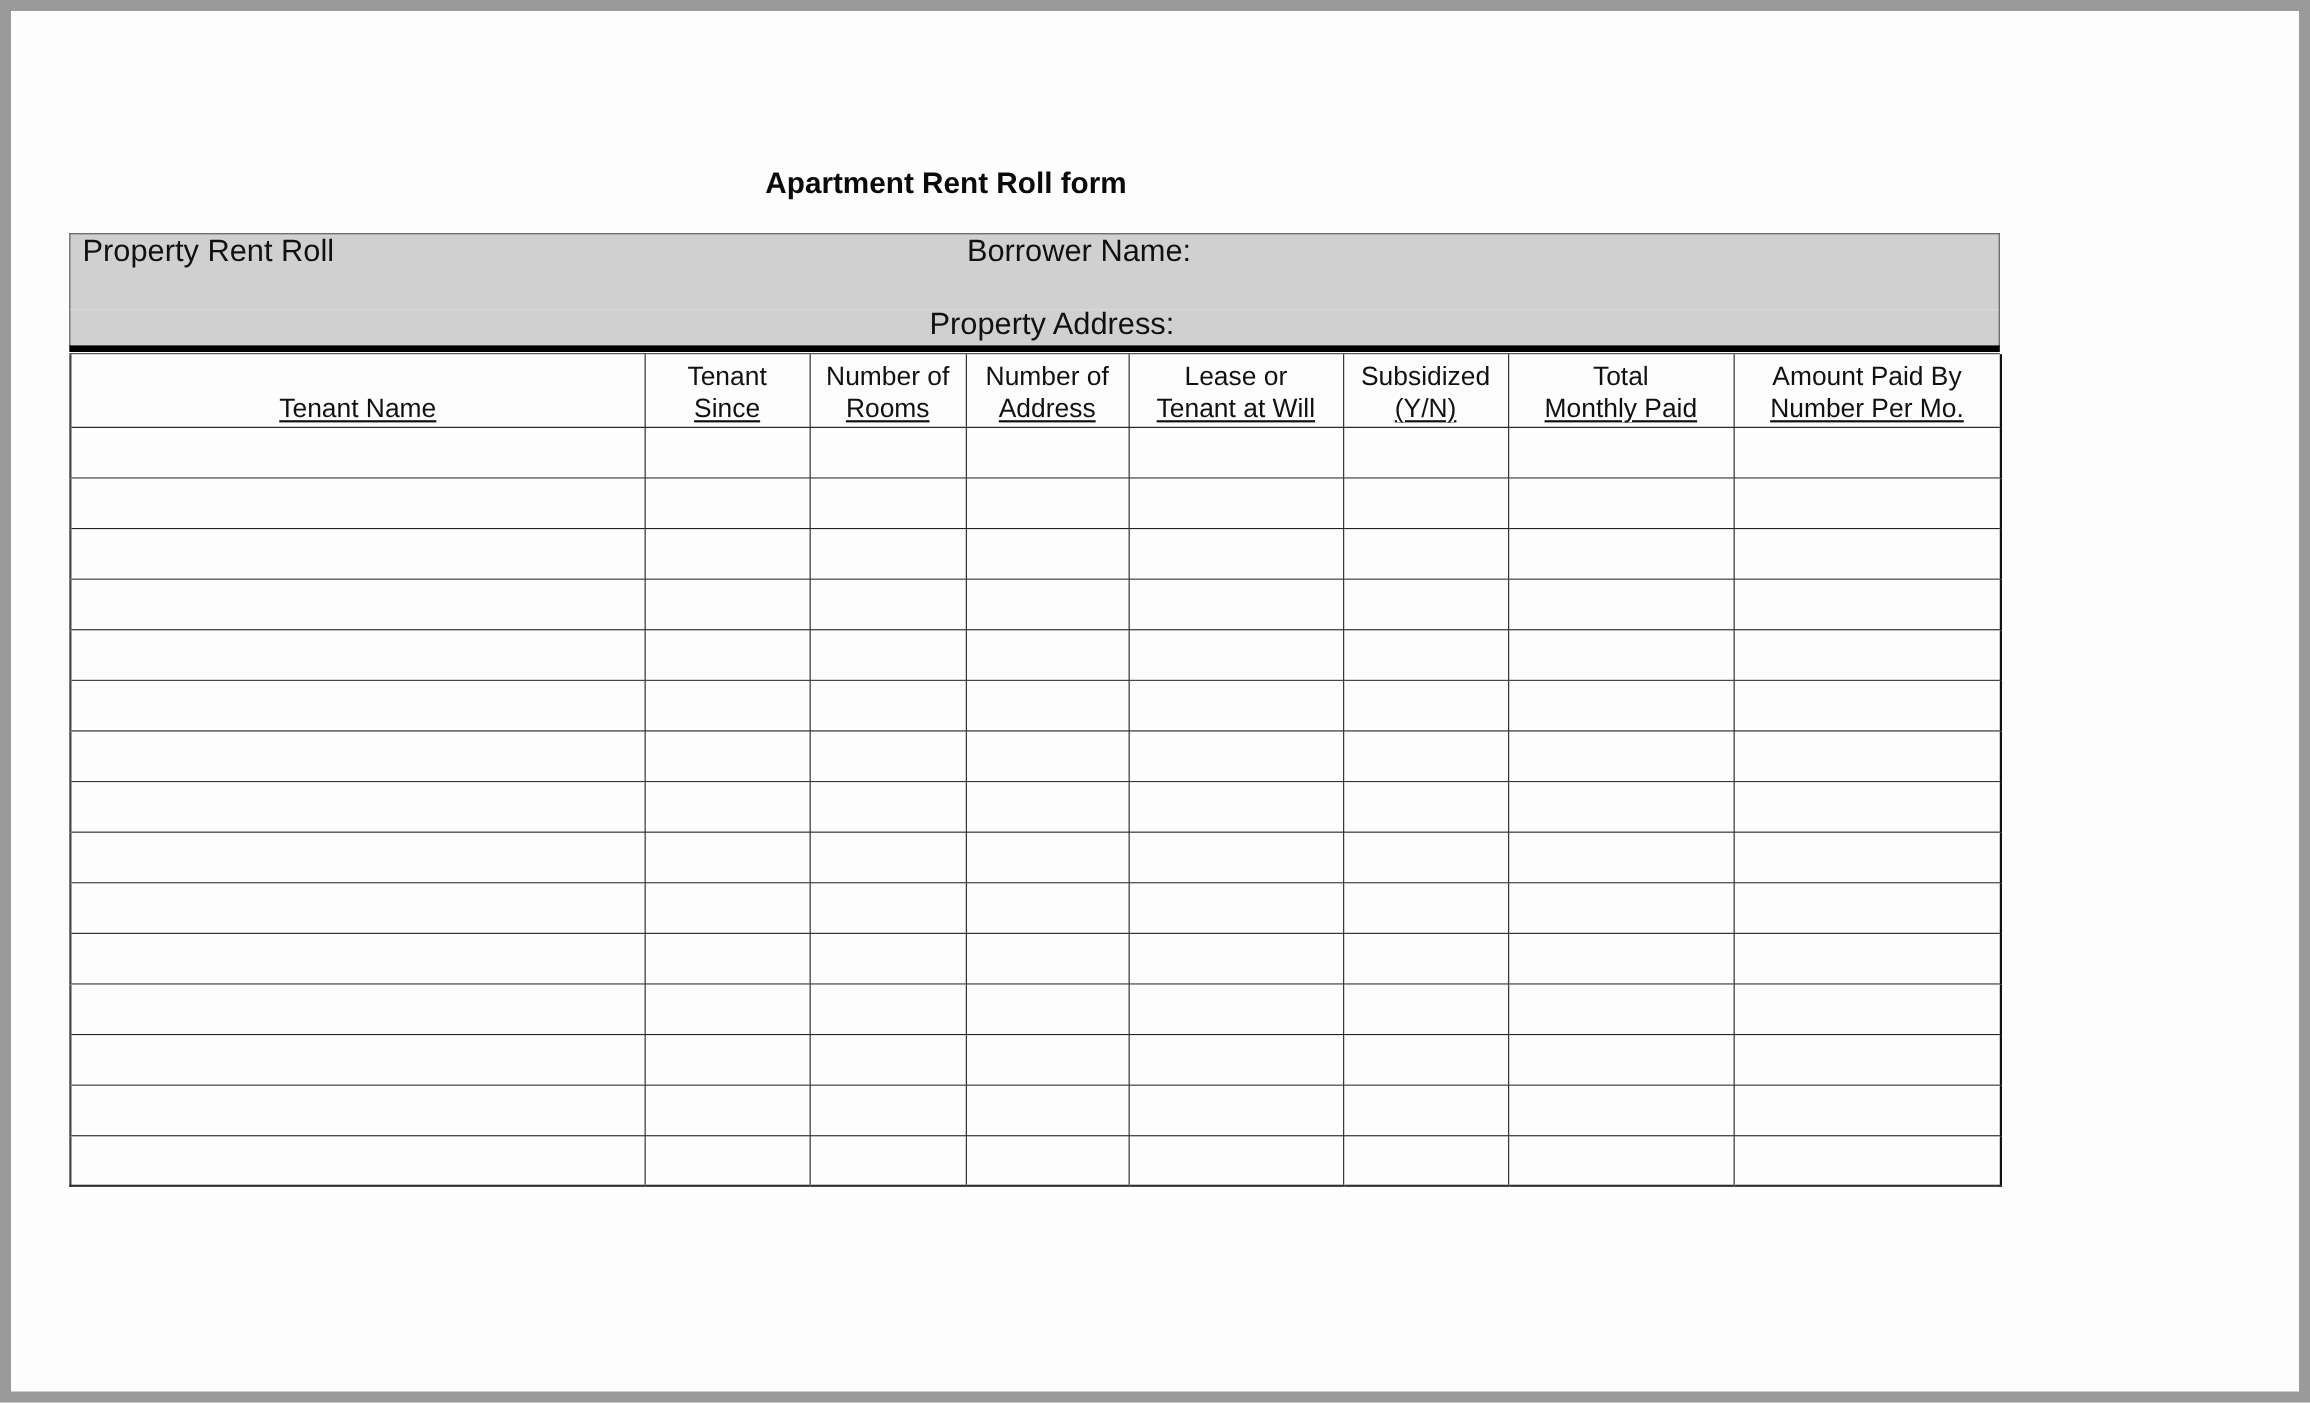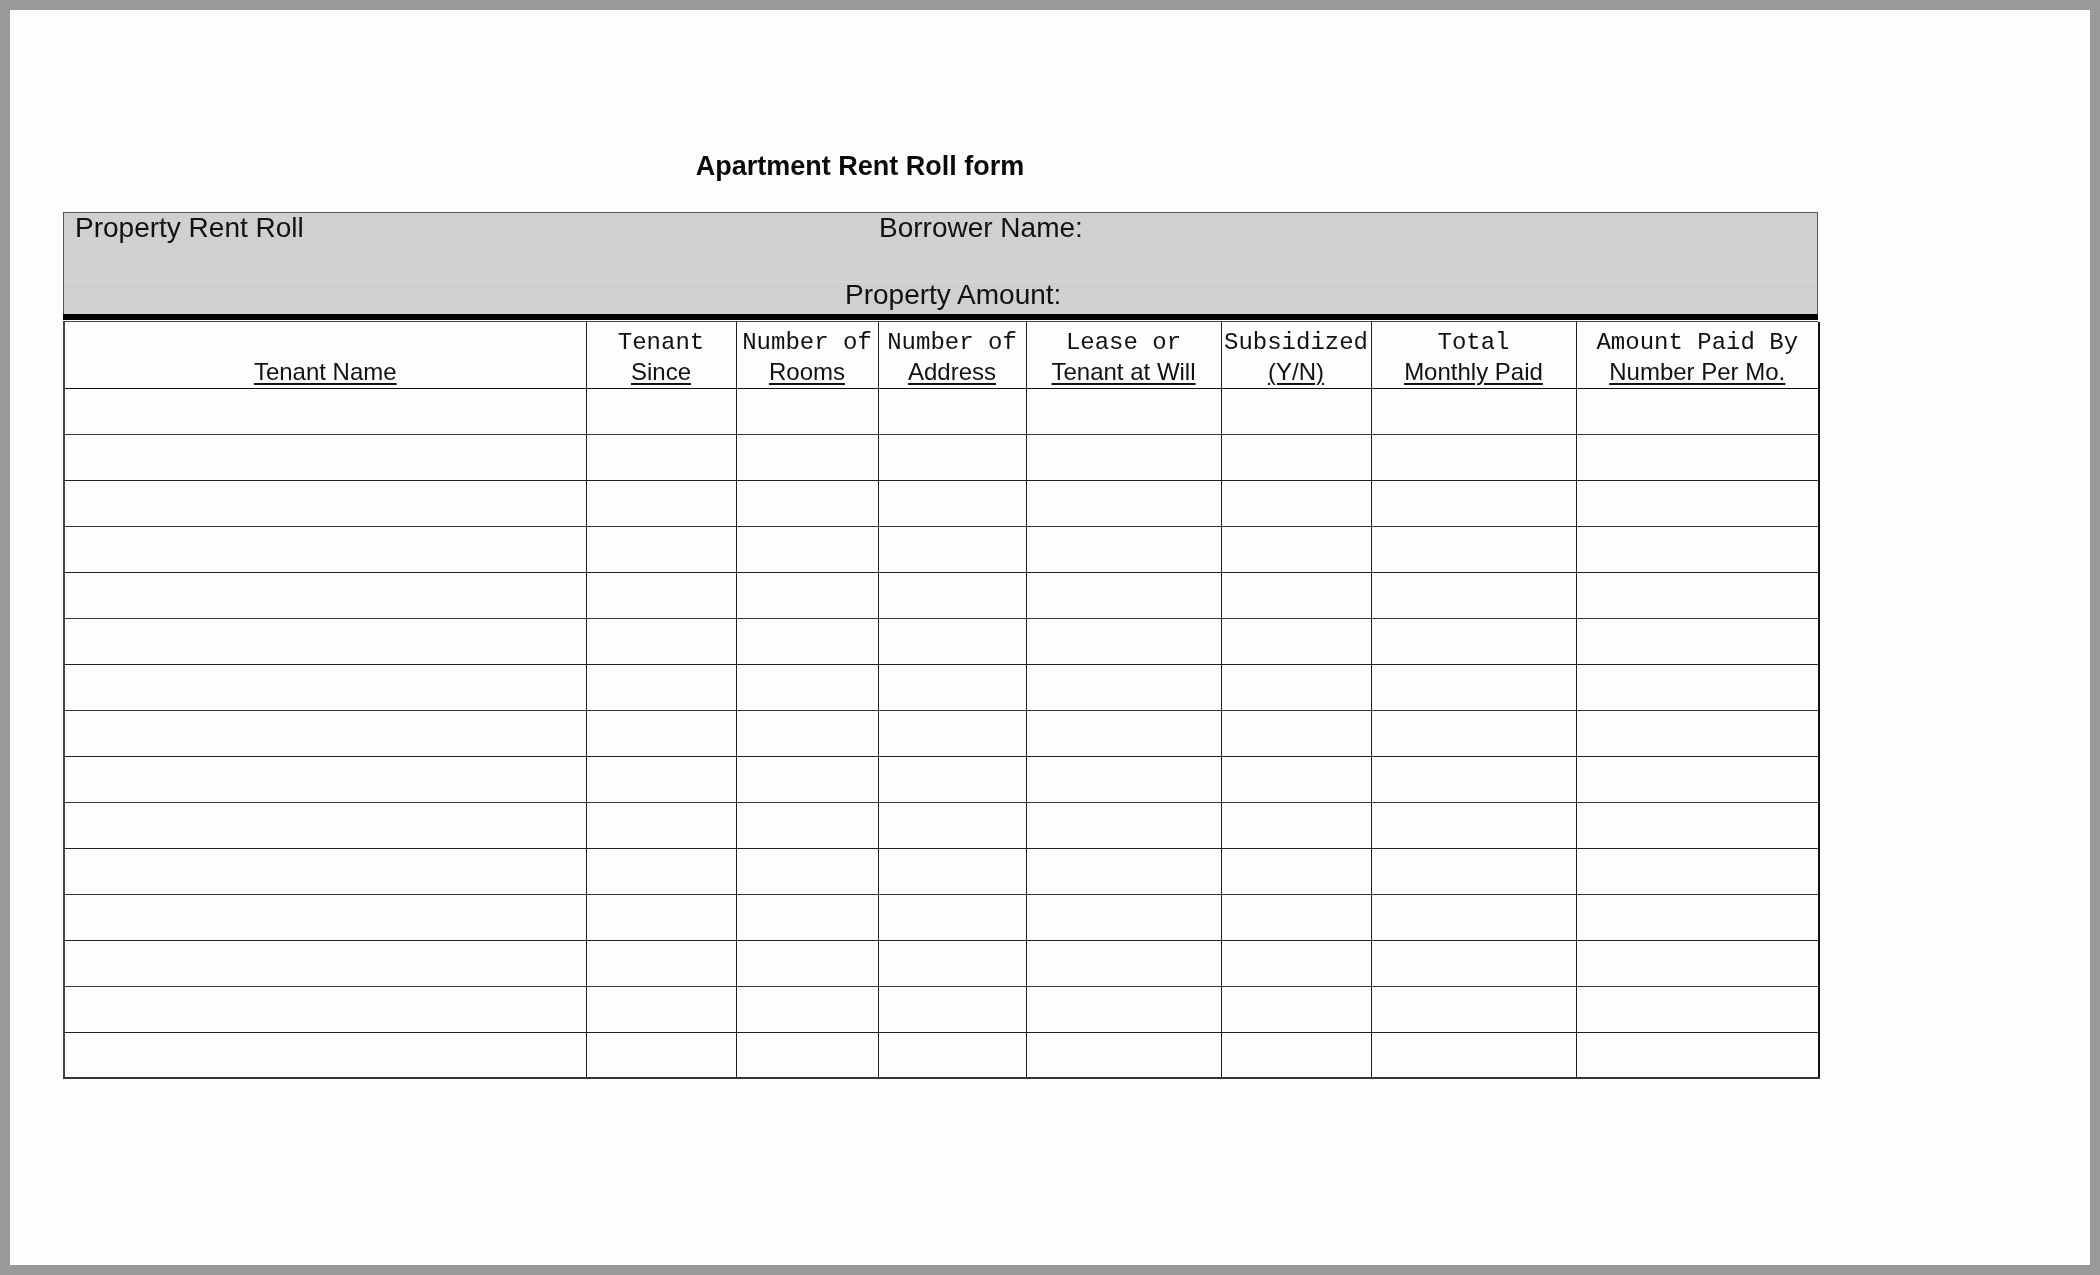--- a/index.html
+++ b/index.html
@@ -95,21 +95,20 @@
       line-height: 29px;
       text-align: center;
       vertical-align: bottom;
       color: #111;
       border-bottom: 1.5px solid #111;
       padding-bottom: 2px;
       box-sizing: border-box;
     }
     table.roll th .line1 {
       display: block;
-      font-family: Liberation Mono, monospace;
     }
     table.roll th .line2 {
       display: block;
       text-decoration: underline;
       text-decoration-thickness: 2px;
       text-underline-offset: 3px;
     }
     table.roll td {
       height: 46px;
       border-bottom: 1.5px solid #222;
@@ -135,21 +134,21 @@
 <div class="page"></div>
 
 <div class="doc-title">Apartment Rent Roll form</div>
 
 <div class="info-box">
   <div class="divider"></div>
 </div>
 <div class="info-label" style="left:75px; top:212px;">Property Rent Roll</div>
 <div class="info-label" style="left:879px; top:212px;">Borrower Name:</div>
 <div class="info-label" style="left:1070px; top:212px; width:740px; height:36px;"></div>
-<div class="info-label" style="left:845px; top:279px;">Property Amount:</div>
+<div class="info-label" style="left:845px; top:279px;">Property Address:</div>
 <div class="info-label" style="left:1090px; top:279px; width:720px; height:34px;"></div>
 
 <div class="thick-rule"></div>
 <div class="thin-rule"></div>
 
 <table class="roll">
   <colgroup>
     <col style="width:522px">
     <col style="width:150px">
     <col style="width:142px">

